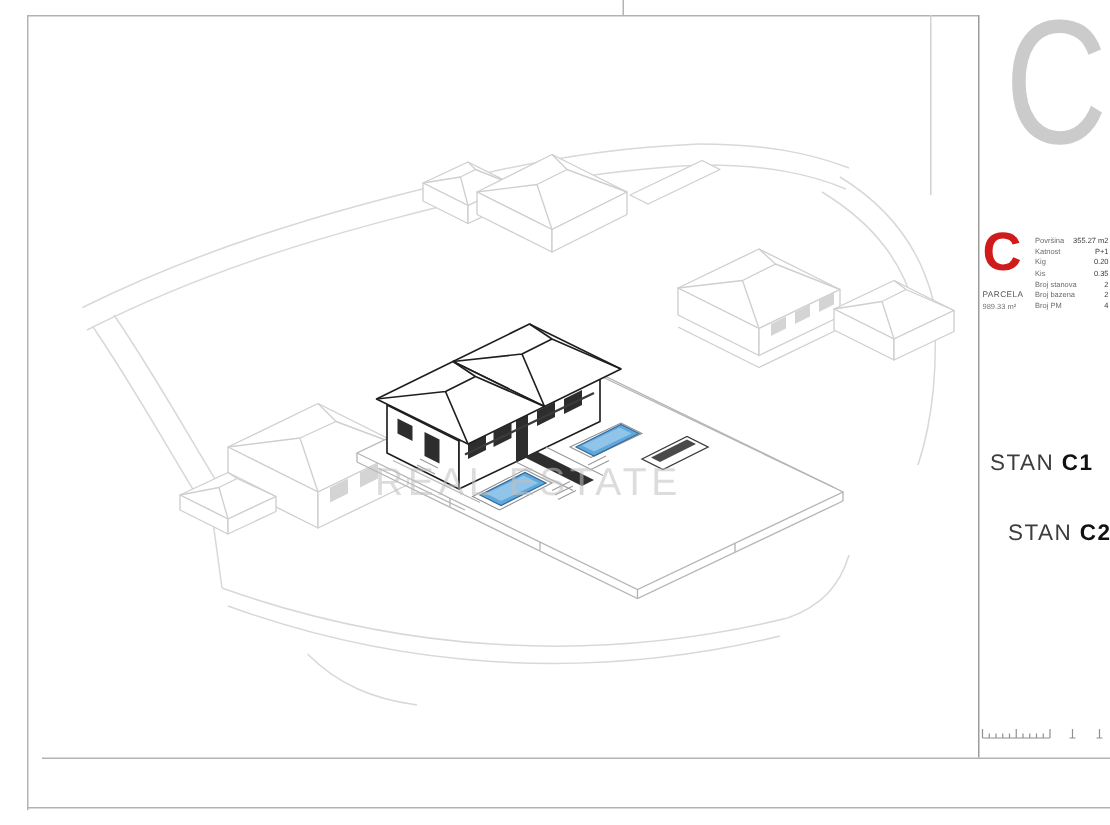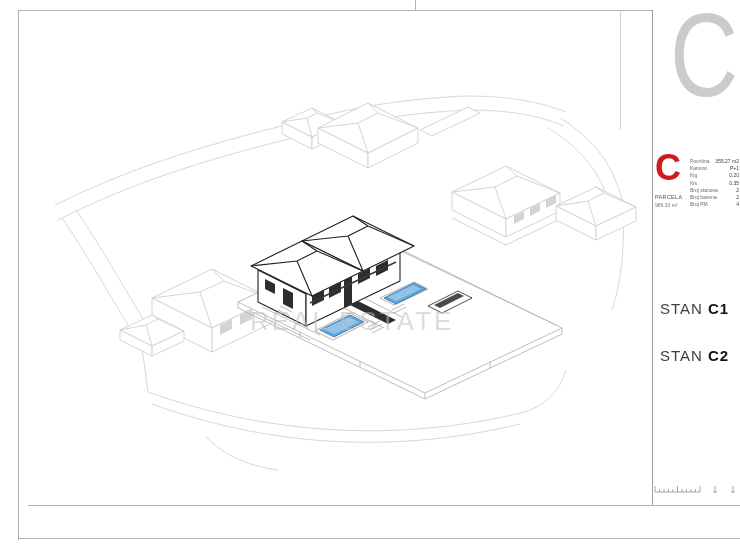--- a/index.html
+++ b/index.html
@@ -22,21 +22,21 @@
           color:#cf1b1b;line-height:36px;}
   .parcel-label{position:absolute;left:2px;top:38px;font-size:5.5px;letter-spacing:.3px;color:#555;}
   .parcel-value{position:absolute;left:2px;top:46px;font-size:5px;color:#777;}
   .stats{position:absolute;left:37px;top:2px;width:49px;}
   .stat-row{display:flex;justify-content:space-between;font-size:5px;line-height:7.2px;}
   .stat-row .lab{color:#6a6a6a;}
   .stat-row .val{color:#3a3a3a;text-align:right;}
 
   .unit{position:absolute;left:660px;font-size:15px;letter-spacing:1px;color:#3d3d3d;}
   .unit .uid{font-weight:700;color:#111;margin-left:5px;}
-  .unit1{top:300px;} .unit2{top:347px;}
+  .unit1{top:300px;} .unit2{top:347px;margin-left:12px;}
 
   .scalebar{position:absolute;left:653px;top:482px;}
   .drawing{position:absolute;left:0;top:0;}
 </style>
 </head>
 <body>
 
 <div id="sheet">
 
   <div class="fline f-top"></div>

